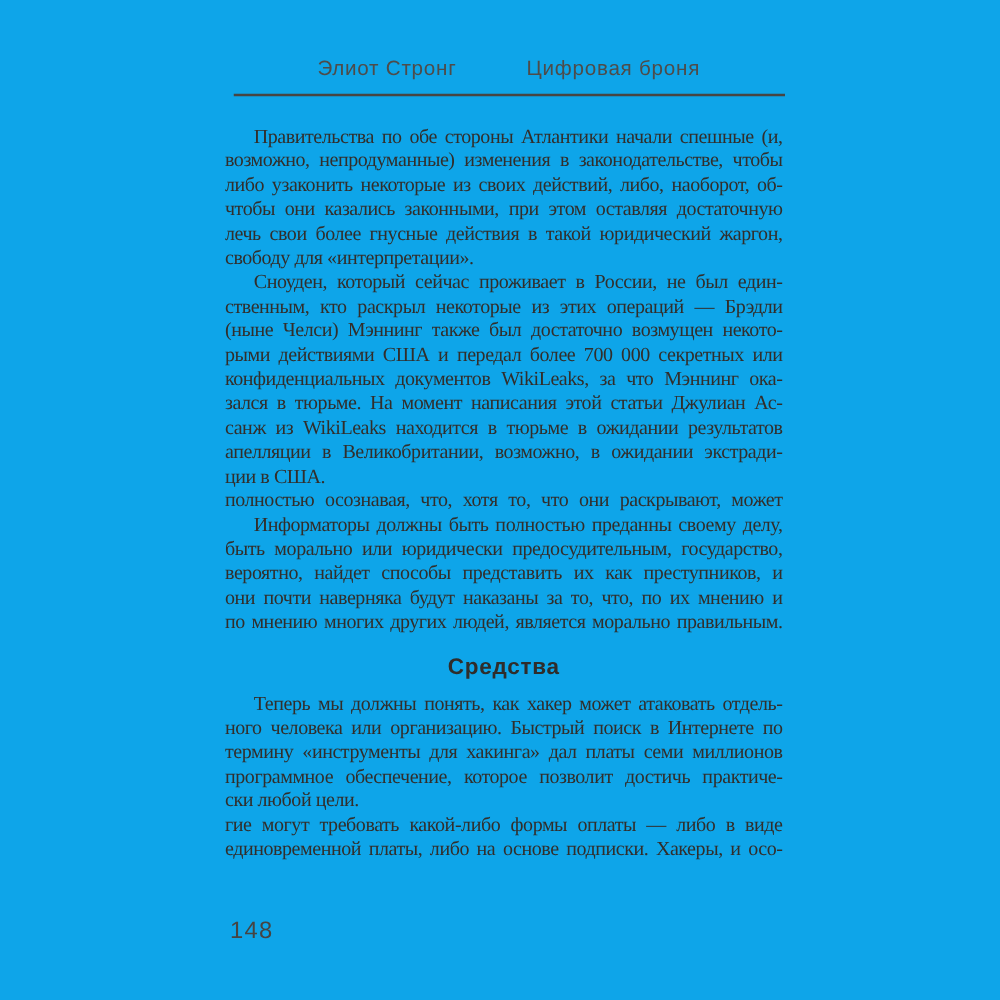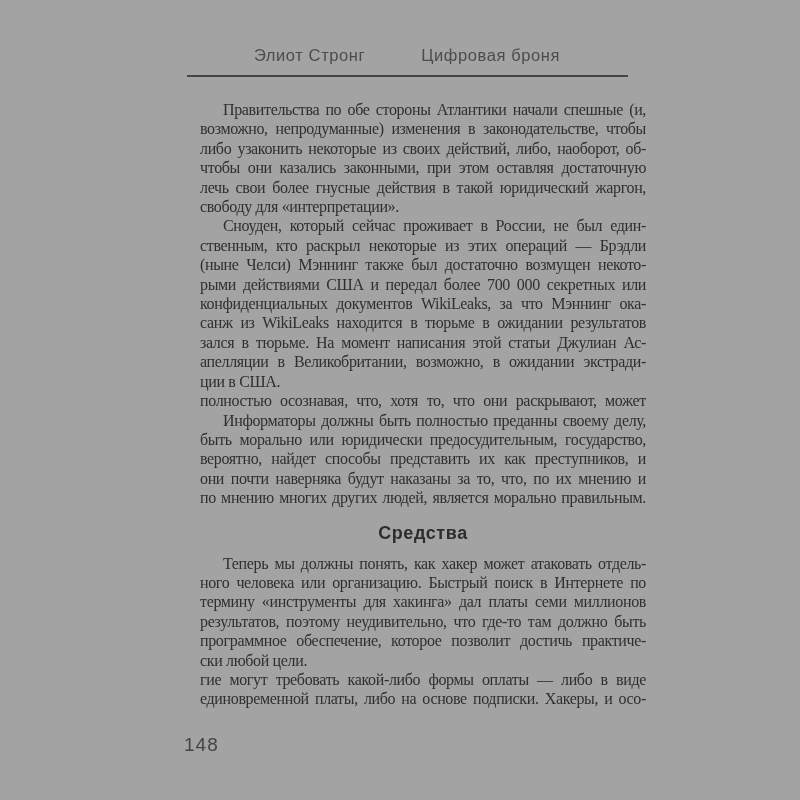--- a/index.html
+++ b/index.html
@@ -10,21 +10,21 @@
     width: 800px;
     height: 800px;
     background: #fcfcfc;
     position: relative;
     overflow: hidden;
     font-family: "Liberation Serif", "DejaVu Serif", serif;
   }
   .page {
     position: absolute;
     inset: 0;
-    background: #a3a3a3;
+    background: #0ea5e9;
   }
   .running-header {
     position: absolute;
     top: 46px;
     left: 184px;
     width: 446px;
     display: flex;
     justify-content: center;
     gap: 56px;
     font-family: "Liberation Sans", "DejaVu Sans", sans-serif;
@@ -38,21 +38,21 @@
     left: 187px;
     width: 441px;
     height: 0;
     border: none;
     border-top: 2px solid #474543;
     margin: 0;
   }
   .text-block {
     position: absolute;
     top: 100px;
-    left: 200px;
+    left: 180px;
     width: 446px;
     font-size: 16px;
     line-height: 19.4px;
     letter-spacing: -0.35px;
     color: #322e2b;
   }
   .para {
     margin: 0;
   }
   .line {
@@ -107,39 +107,38 @@
         <div class="line justify">чтобы они казались законными, при этом оставляя достаточную</div>
         <div class="line justify">лечь свои более гнусные действия в такой юридический жаргон,</div>
         <div class="line">свободу для «интерпретации».</div>
       </div>
       <div class="para">
         <div class="line first justify">Сноуден, который сейчас проживает в России, не был един-</div>
         <div class="line justify">ственным, кто раскрыл некоторые из этих операций — Брэдли</div>
         <div class="line justify">(ныне Челси) Мэннинг также был достаточно возмущен некото-</div>
         <div class="line justify">рыми действиями США и передал более 700 000 секретных или</div>
         <div class="line justify">конфиденциальных документов WikiLeaks, за что Мэннинг ока-</div>
+        <div class="line justify">зался в тюрьме. На момент написания этой статьи Джулиан Ас-</div>
         <div class="line justify">санж из WikiLeaks находится в тюрьме в ожидании результатов</div>
-        <div class="line justify">зался в тюрьме. На момент написания этой статьи Джулиан Ас-</div>
         <div class="line justify">апелляции в Великобритании, возможно, в ожидании экстради-</div>
         <div class="line">ции в США.</div>
       </div>
       <div class="para">
         <div class="line justify">полностью осознавая, что, хотя то, что они раскрывают, может</div>
         <div class="line first justify">Информаторы должны быть полностью преданны своему делу,</div>
         <div class="line justify">быть морально или юридически предосудительным, государство,</div>
         <div class="line justify">вероятно, найдет способы представить их как преступников, и</div>
         <div class="line justify">они почти наверняка будут наказаны за то, что, по их мнению и</div>
         <div class="line justify">по мнению многих других людей, является морально правильным.</div>
       </div>
       <div class="section-heading">Средства</div>
       <div class="para">
         <div class="line first justify">Теперь мы должны понять, как хакер может атаковать отдель-</div>
         <div class="line justify">ного человека или организацию. Быстрый поиск в Интернете по</div>
         <div class="line justify">термину «инструменты для хакинга» дал платы семи миллионов</div>
-        <div class="line justify">результатов, поэтому неудивительно, что где-то там должно быть</div>
         <div class="line justify">программное обеспечение, которое позволит достичь практиче-</div>
         <div class="line">ски любой цели.</div>
       </div>
       <div class="para">
         <div class="line justify">гие могут требовать какой-либо формы оплаты — либо в виде</div>
         <div class="line justify">единовременной платы, либо на основе подписки. Хакеры, и осо-</div>
       </div>
     </div>
 
   <div class="page-number">148</div>

